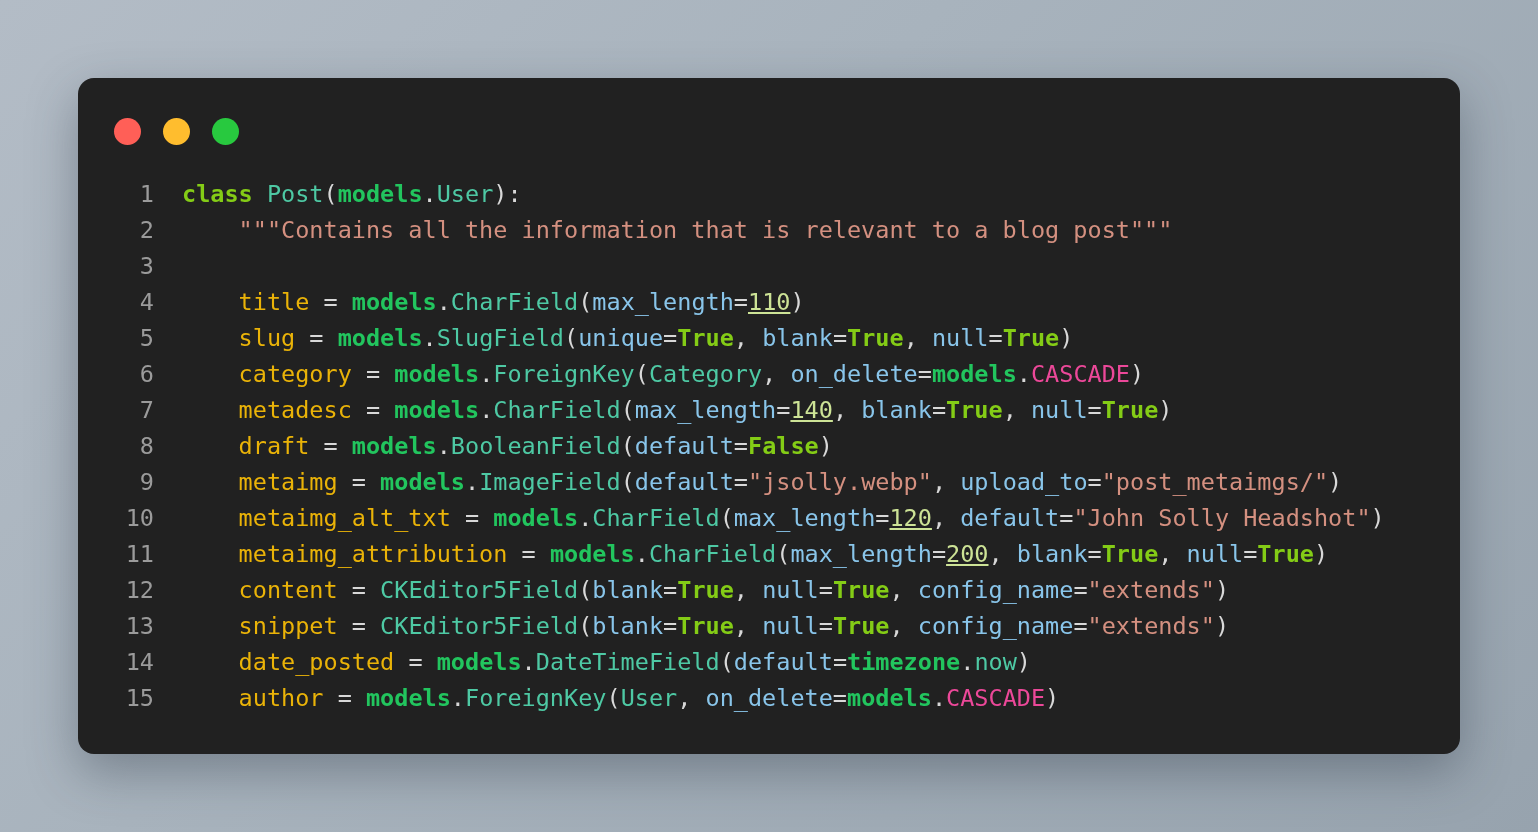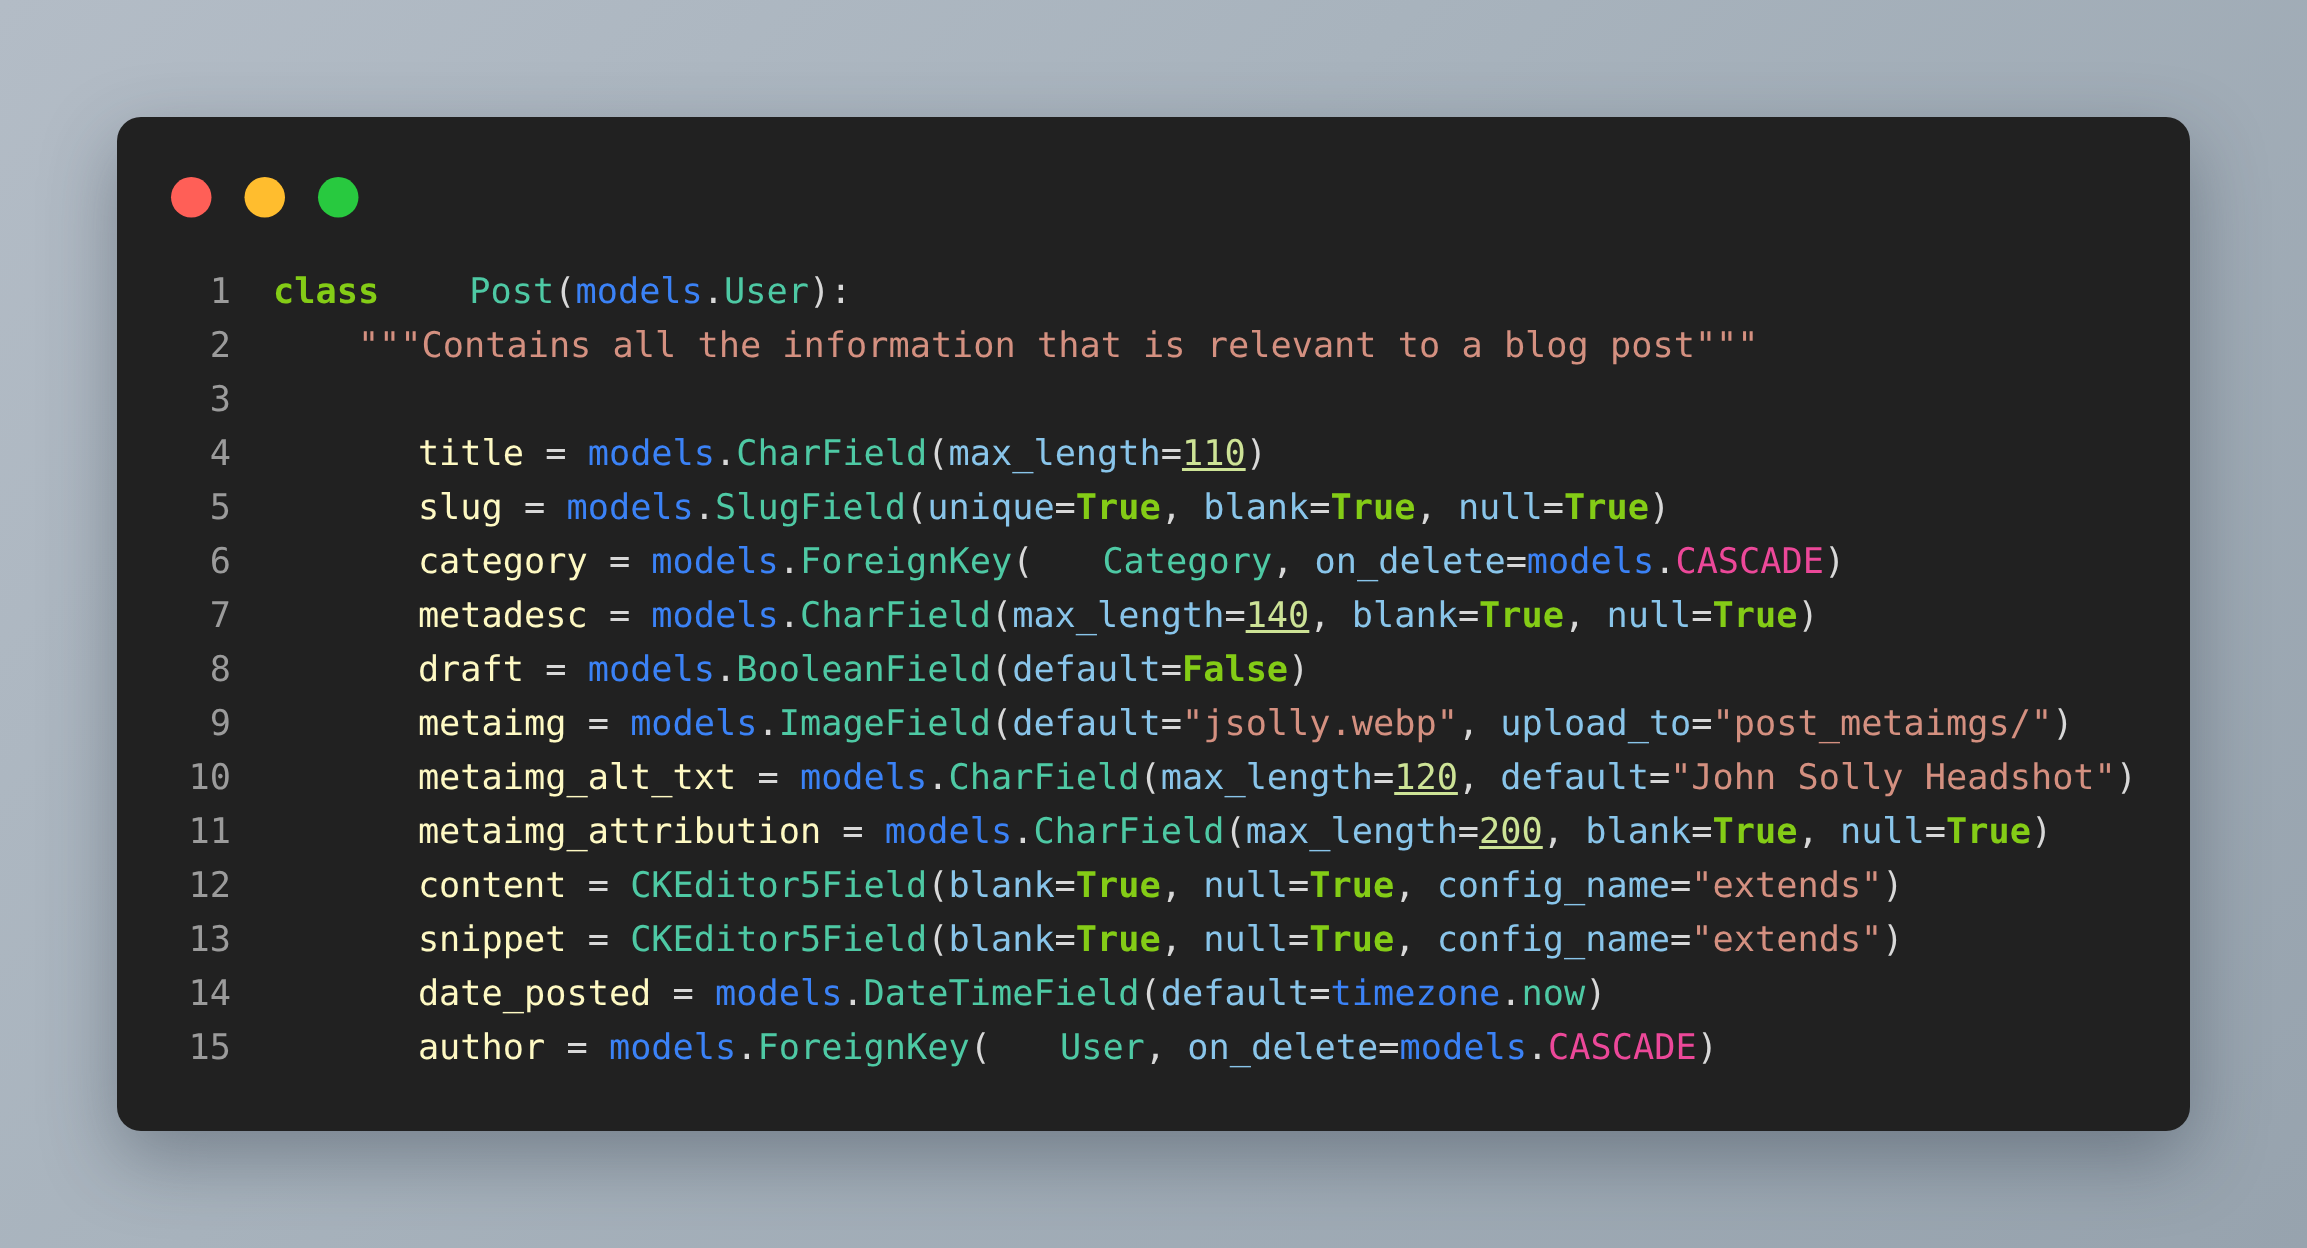--- a/index.html
+++ b/index.html
@@ -71,25 +71,25 @@
     user-select: none;
   }
 
   .line-code {
     padding-left: 28px;
     color: #e6e6e6;
   }
 
   
   .t-kw       { color: #84cc16; font-weight: bold; }   
-  .t-cls      { color: #4ec9a4; margin-left: 46px; }   
-  .t-mod      { color: #3b82f6; }   
+  .t-cls      { color: #4ec9a4; }   
+  .t-mod      { color: #22c55e; font-weight: bold; }   
   .t-attr     { color: #4ec9a4; }   
   .t-param    { color: #89c5ea; }   
-  .t-var      { color: #fef9c3; margin-left: 40px; }   
+  .t-var      { color: #eab308; }   
   .t-num      { color: #cde396; text-decoration: underline; }   
   .t-str      { color: #d49080; }   
   .t-doc      { color: #d49080; }   
   .t-const    { color: #ec4899; }   
   .t-punc     { color: #d8d8d8; }   
 </style>
 </head>
 <body>
 
 <div id="code-card">

